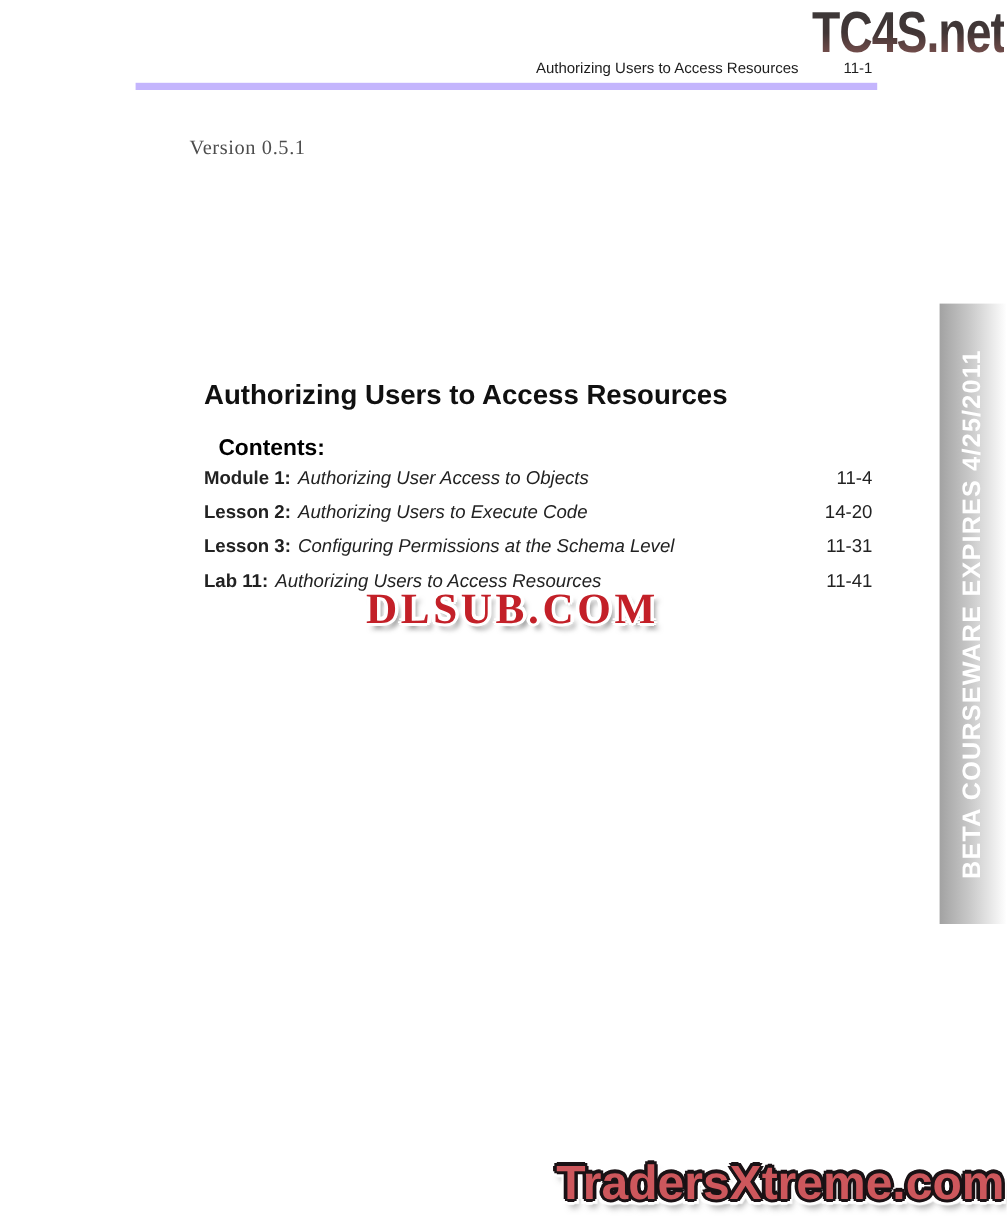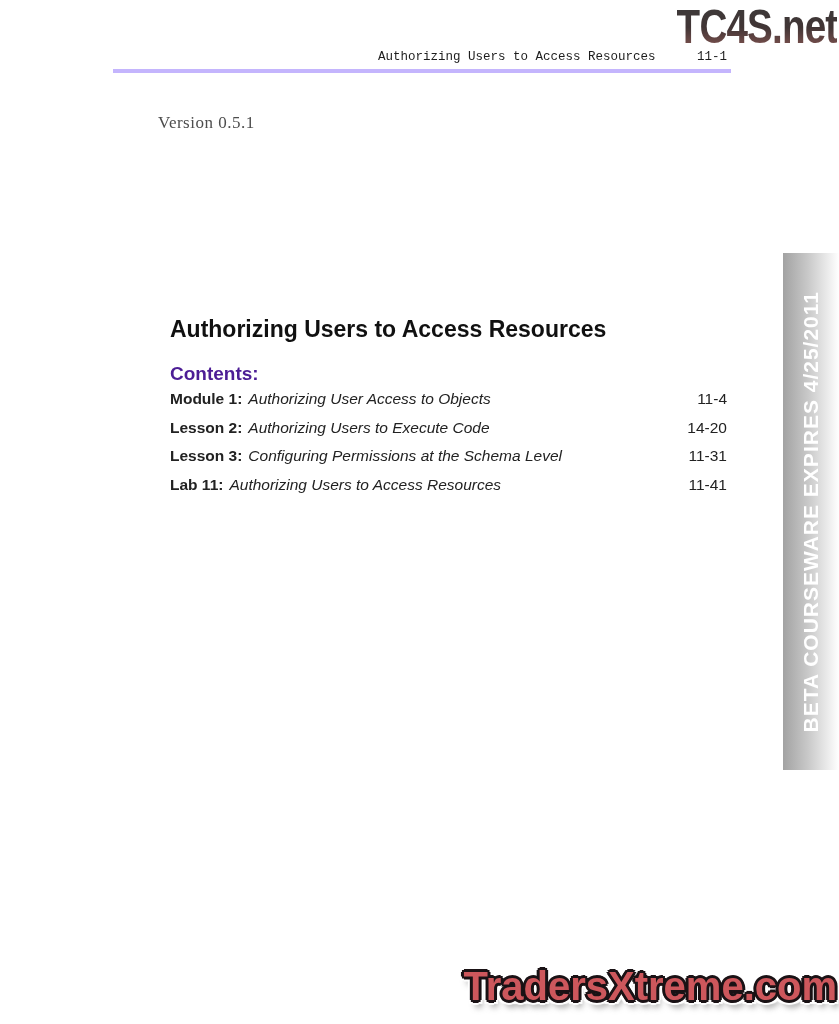--- a/index.html
+++ b/index.html
@@ -28,26 +28,25 @@
       background:linear-gradient(180deg,#3b3b3b 0%,#413535 52%,#6d4a48 78%,#936362 100%);
       -webkit-background-clip:text;
       background-clip:text;
       -webkit-text-fill-color:transparent;
     }
   }
 
   
   .runhead {
     position:absolute; top:50px; left:113px; width:618px;
-    border-bottom:4px solid #c4b5fd;
+    border-bottom:6px solid #c4b5fd;
     padding-bottom:5px;
     text-align:right;
     font-size:12.5px;
     color:#1d1d1d;
-    font-family:Liberation Mono, monospace;
   }
   .runhead .pagenum { display:inline-block; margin-left:34px; margin-right:4px; }
 
   .version {
     position:absolute; top:113px; left:158px;
     font-family:"Liberation Serif", serif;
     font-size:17px;
     letter-spacing:0.5px;
     color:#4d4d4d;
   }
@@ -59,24 +58,24 @@
     letter-spacing:0px;
     color:#1b1b1b;
   }
   .module-subtitle {
     position:absolute; top:316px; left:170px;
     font-size:23px;
     font-weight:bold;
     color:#101010;
   }
   .contents-label {
-    position:absolute; top:363px; left:170px;
+    position:absolute; top:363px; left:182px;
     font-size:19px;
     font-weight:bold;
-    color:#4c1d95;
+    color:#000000;
   }
 
   .toc {
     position:absolute; top:390px; left:170px; width:557px;
   }
   .toc-row {
     display:flex;
     align-items:baseline;
     height:28.5px;
     font-size:15.5px;
@@ -173,20 +172,21 @@
       <span class="ttl">Configuring Permissions at the Schema Level</span>
       <span class="pg">11-31</span>
     </div>
     <div class="toc-row">
       <span class="lbl">Lab 11:</span>
       <span class="ttl">Authorizing Users to Access Resources</span>
       <span class="pg">11-41</span>
     </div>
   </div>
 
+  <div class="dlsub">DLSUB.COM</div>
 
   <div class="beta-bar">
     <span class="beta-text">BETA COURSEWARE EXPIRES 4/25/2011</span>
   </div>
 
   <div class="tx">TradersXtreme.com</div>
 
 </div>
 
 </body></html>

